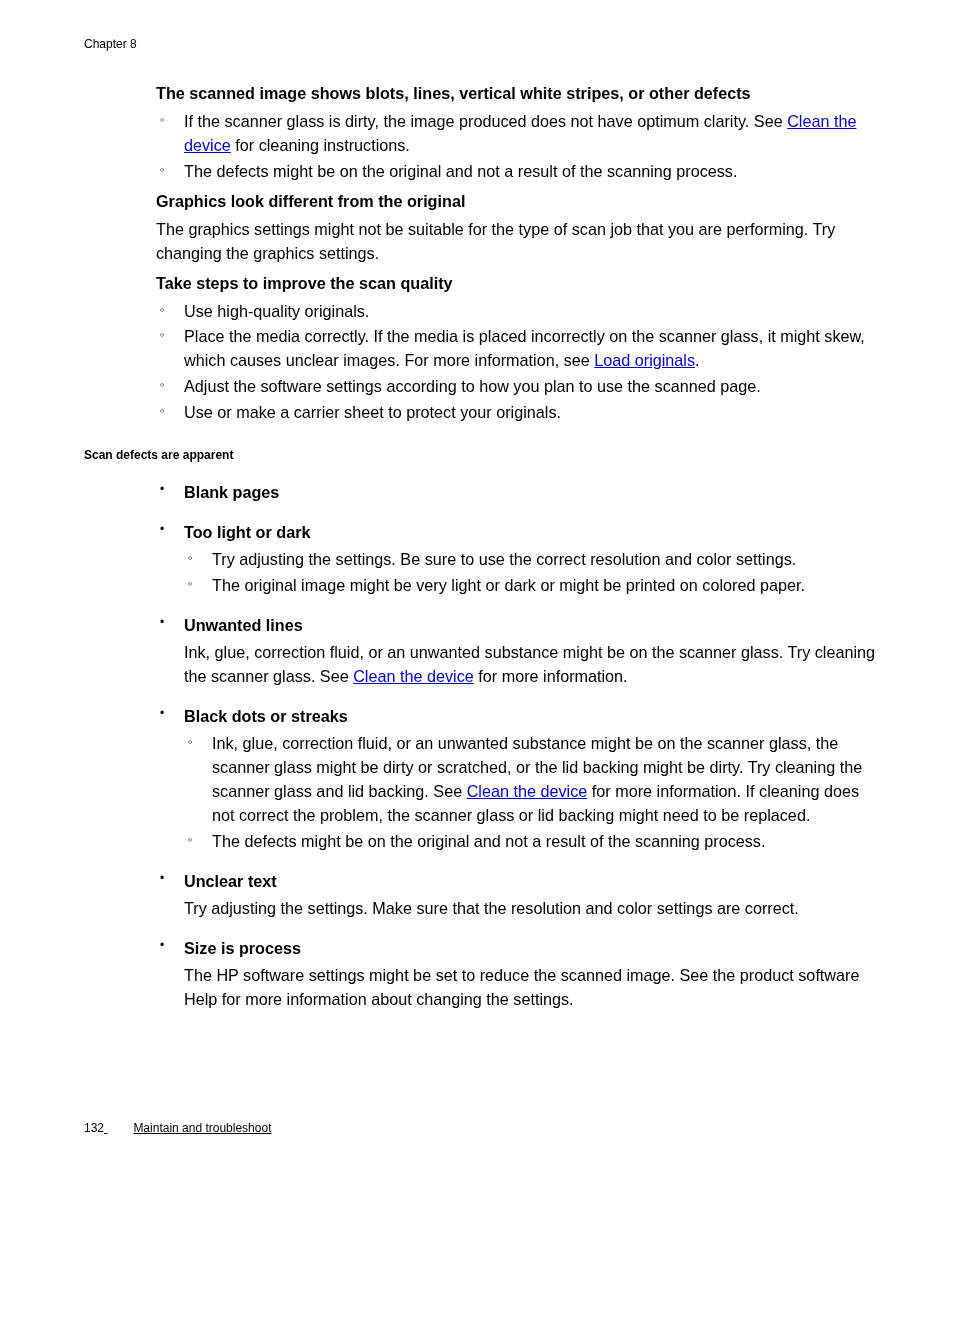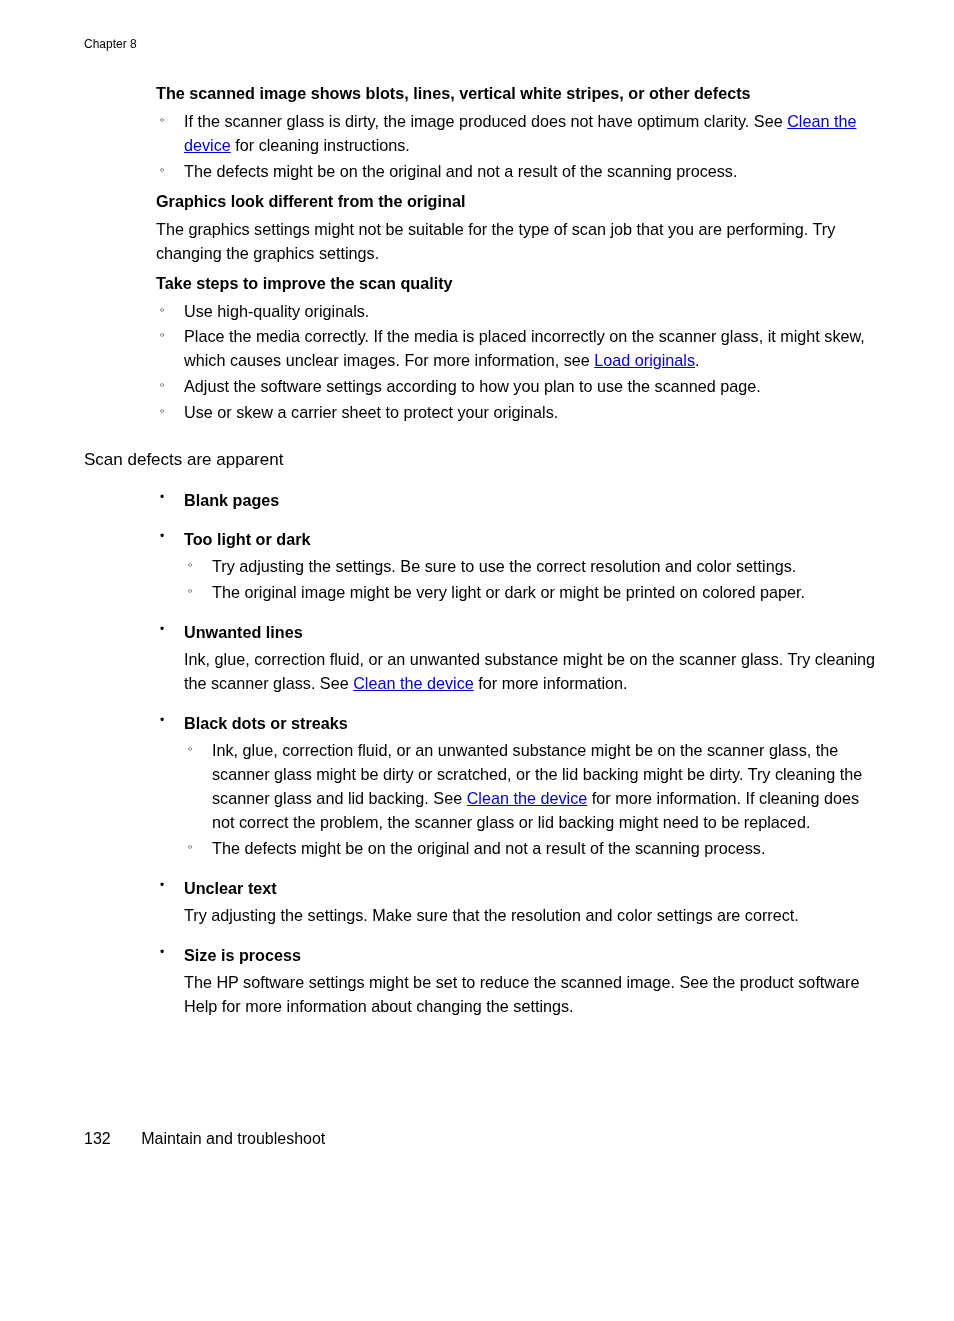--- a/index.html
+++ b/index.html
@@ -60,28 +60,29 @@
       margin: 16px 0;
     }
     .section-title {
       font-weight: bold;
       margin: 6px 0 4px 0;
     }
     .para {
       margin: 3px 0 4px 0;
     }
     h2.heading {
-      font-size: 17px;
-      font-weight: normal;
+      font-size: 12px;
+      font-weight: bold;
       margin: 22px 0 6px -72px;
     }
     .footer {
       position: relative;
       margin-top: 108px;
-      font-size: 16px;
+      font-size: 12px;
+      text-decoration: underline;
     }
     .page-num {
       display: inline-block;
     }
     .footer-title {
       margin-left: 26px;
     }
   </style>
 </head>
 <body>
@@ -101,21 +102,21 @@
   <div class="section-title">Graphics look different from the original</div>
   <div class="para">The graphics settings might not be suitable for the type of scan job that you are performing. Try changing the graphics settings.</div>
 
   <div class="section-title">Take steps to improve the scan quality</div>
   <ul class="circ">
     <li>Use high-quality originals.</li>
     <li>
       <span>Place the media correctly. If the media is placed incorrectly on the scanner glass, it might skew, which causes unclear images. For more information, see </span><span class="link">Load originals</span><span>.</span>
     </li>
     <li>Adjust the software settings according to how you plan to use the scanned page.</li>
-    <li>Use or skew a carrier sheet to protect your originals.</li>
+    <li>Use or make a carrier sheet to protect your originals.</li>
   </ul>
 
   <h2 class="heading">Scan defects are apparent</h2>
 
   <ul class="bull">
 
     <li>
       <span class="bold">Blank pages</span>
     </li>
 

